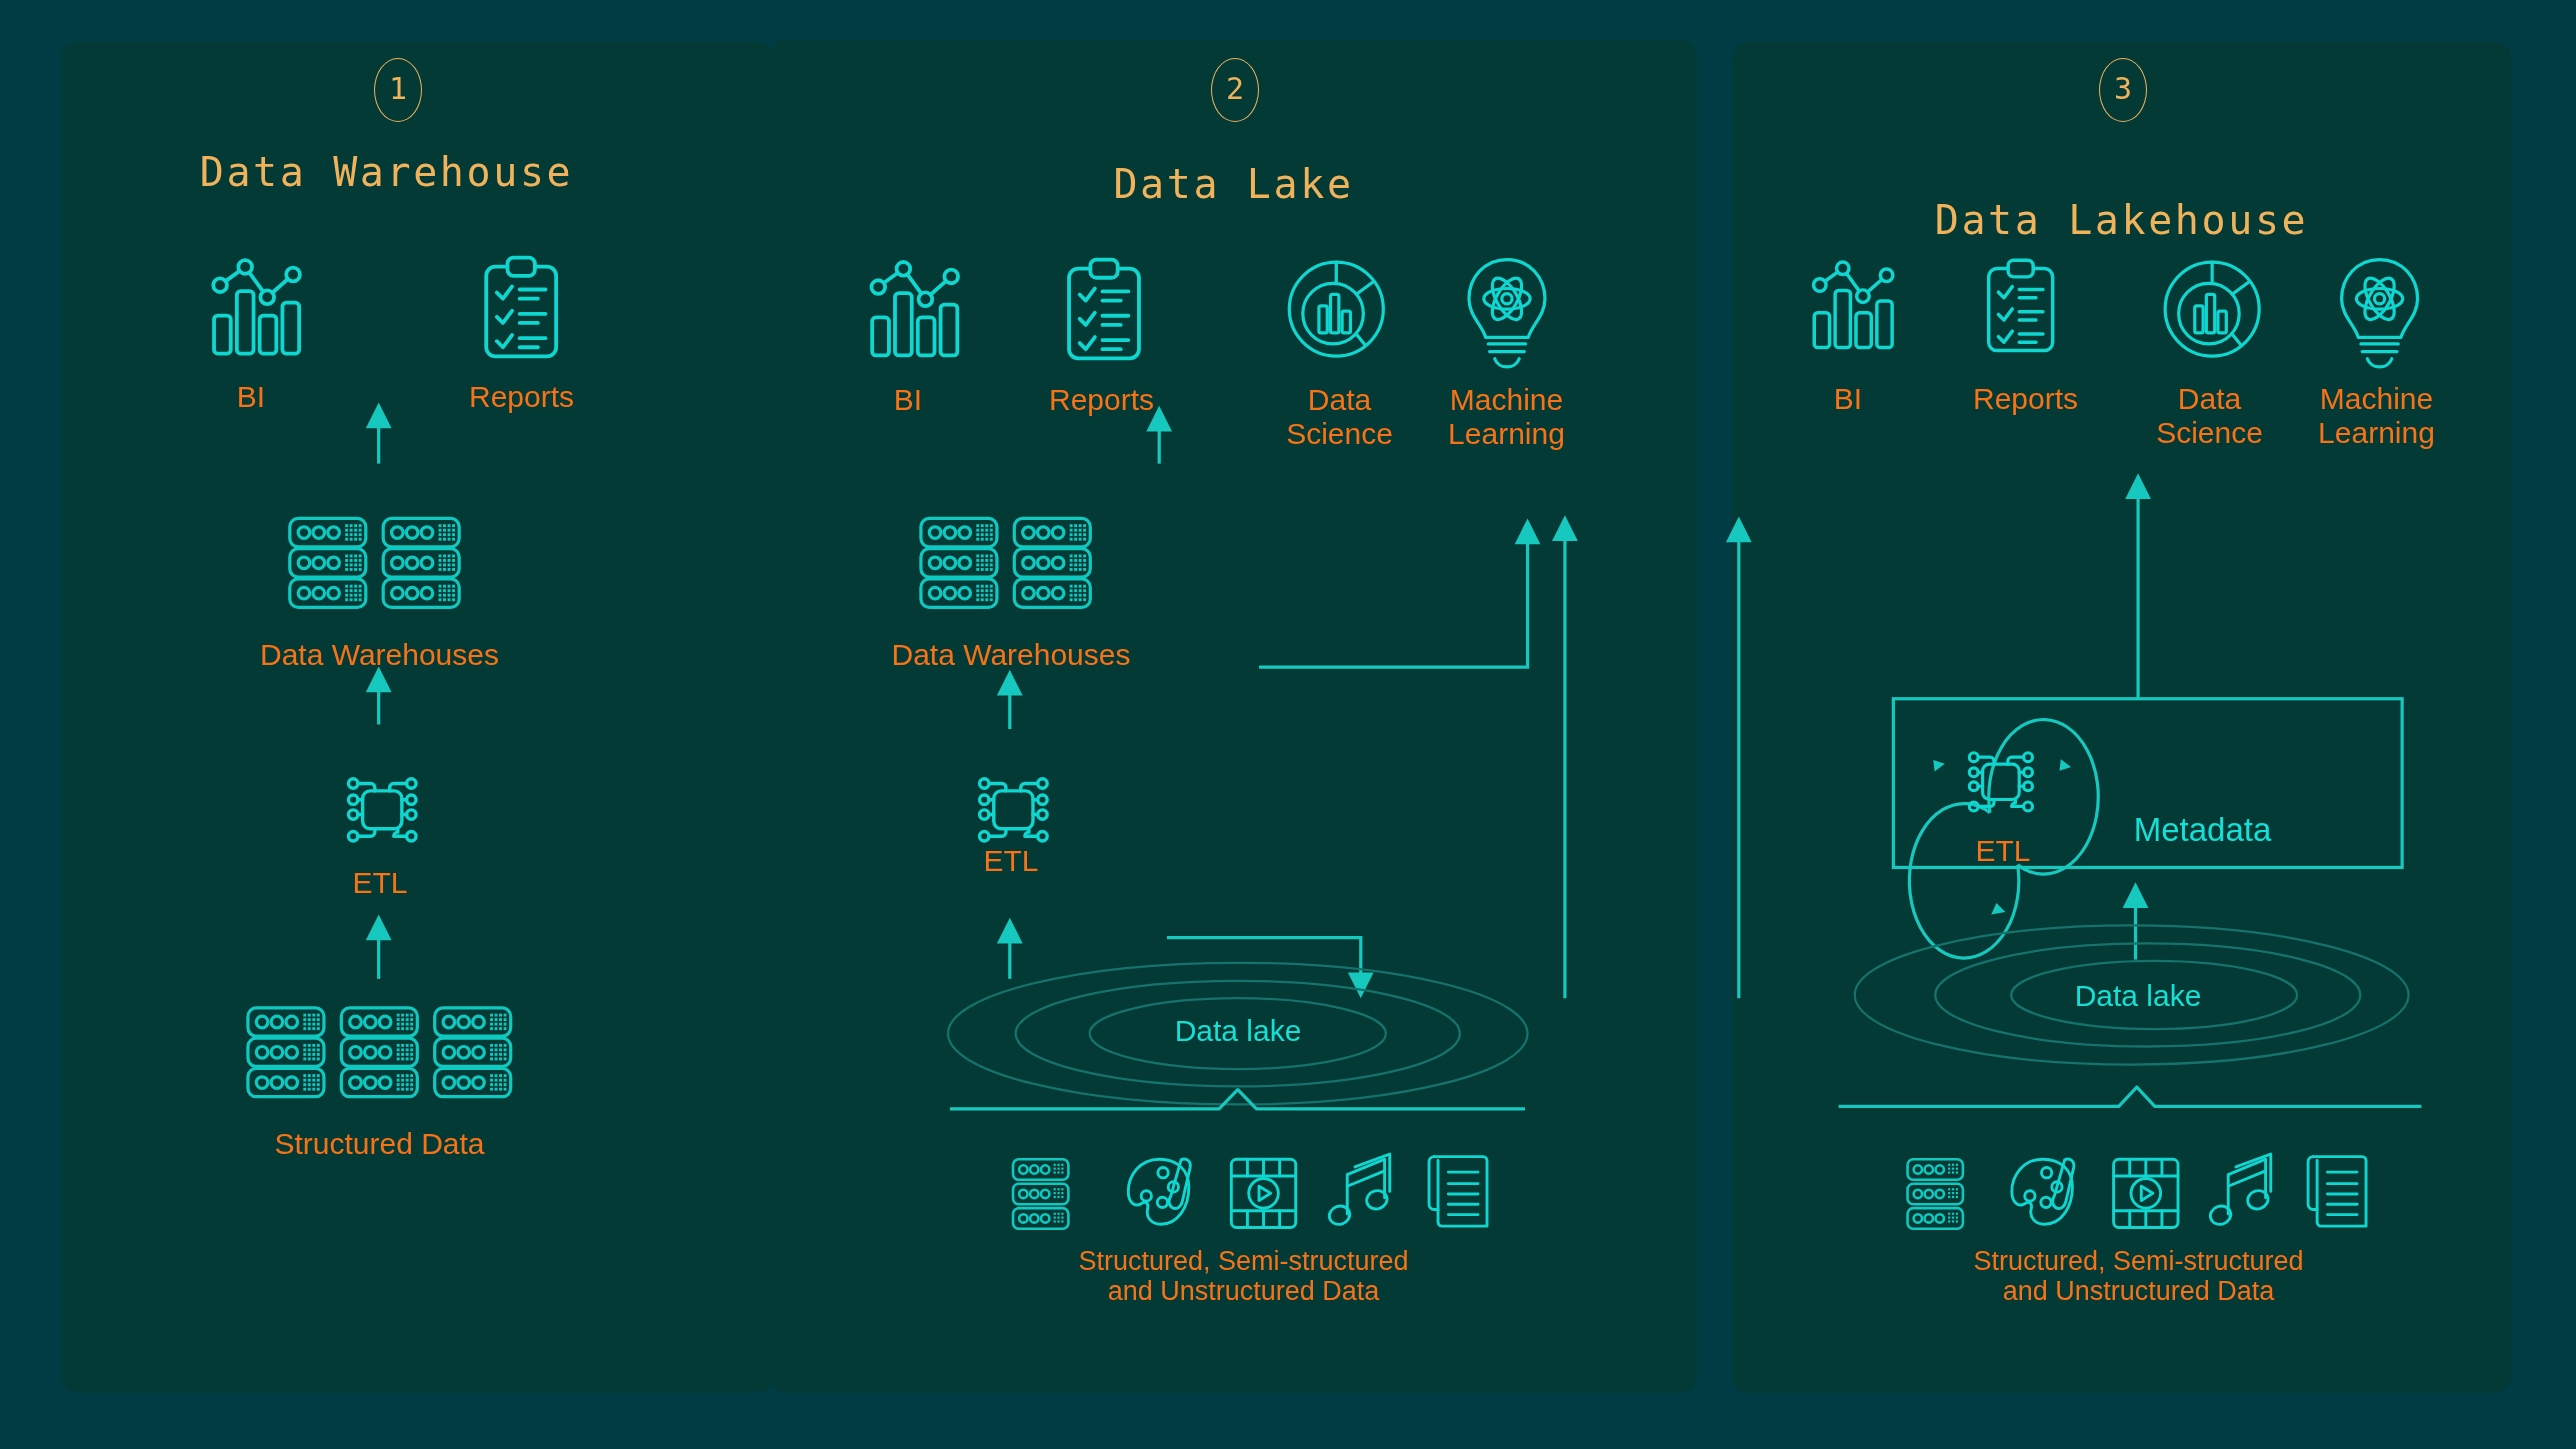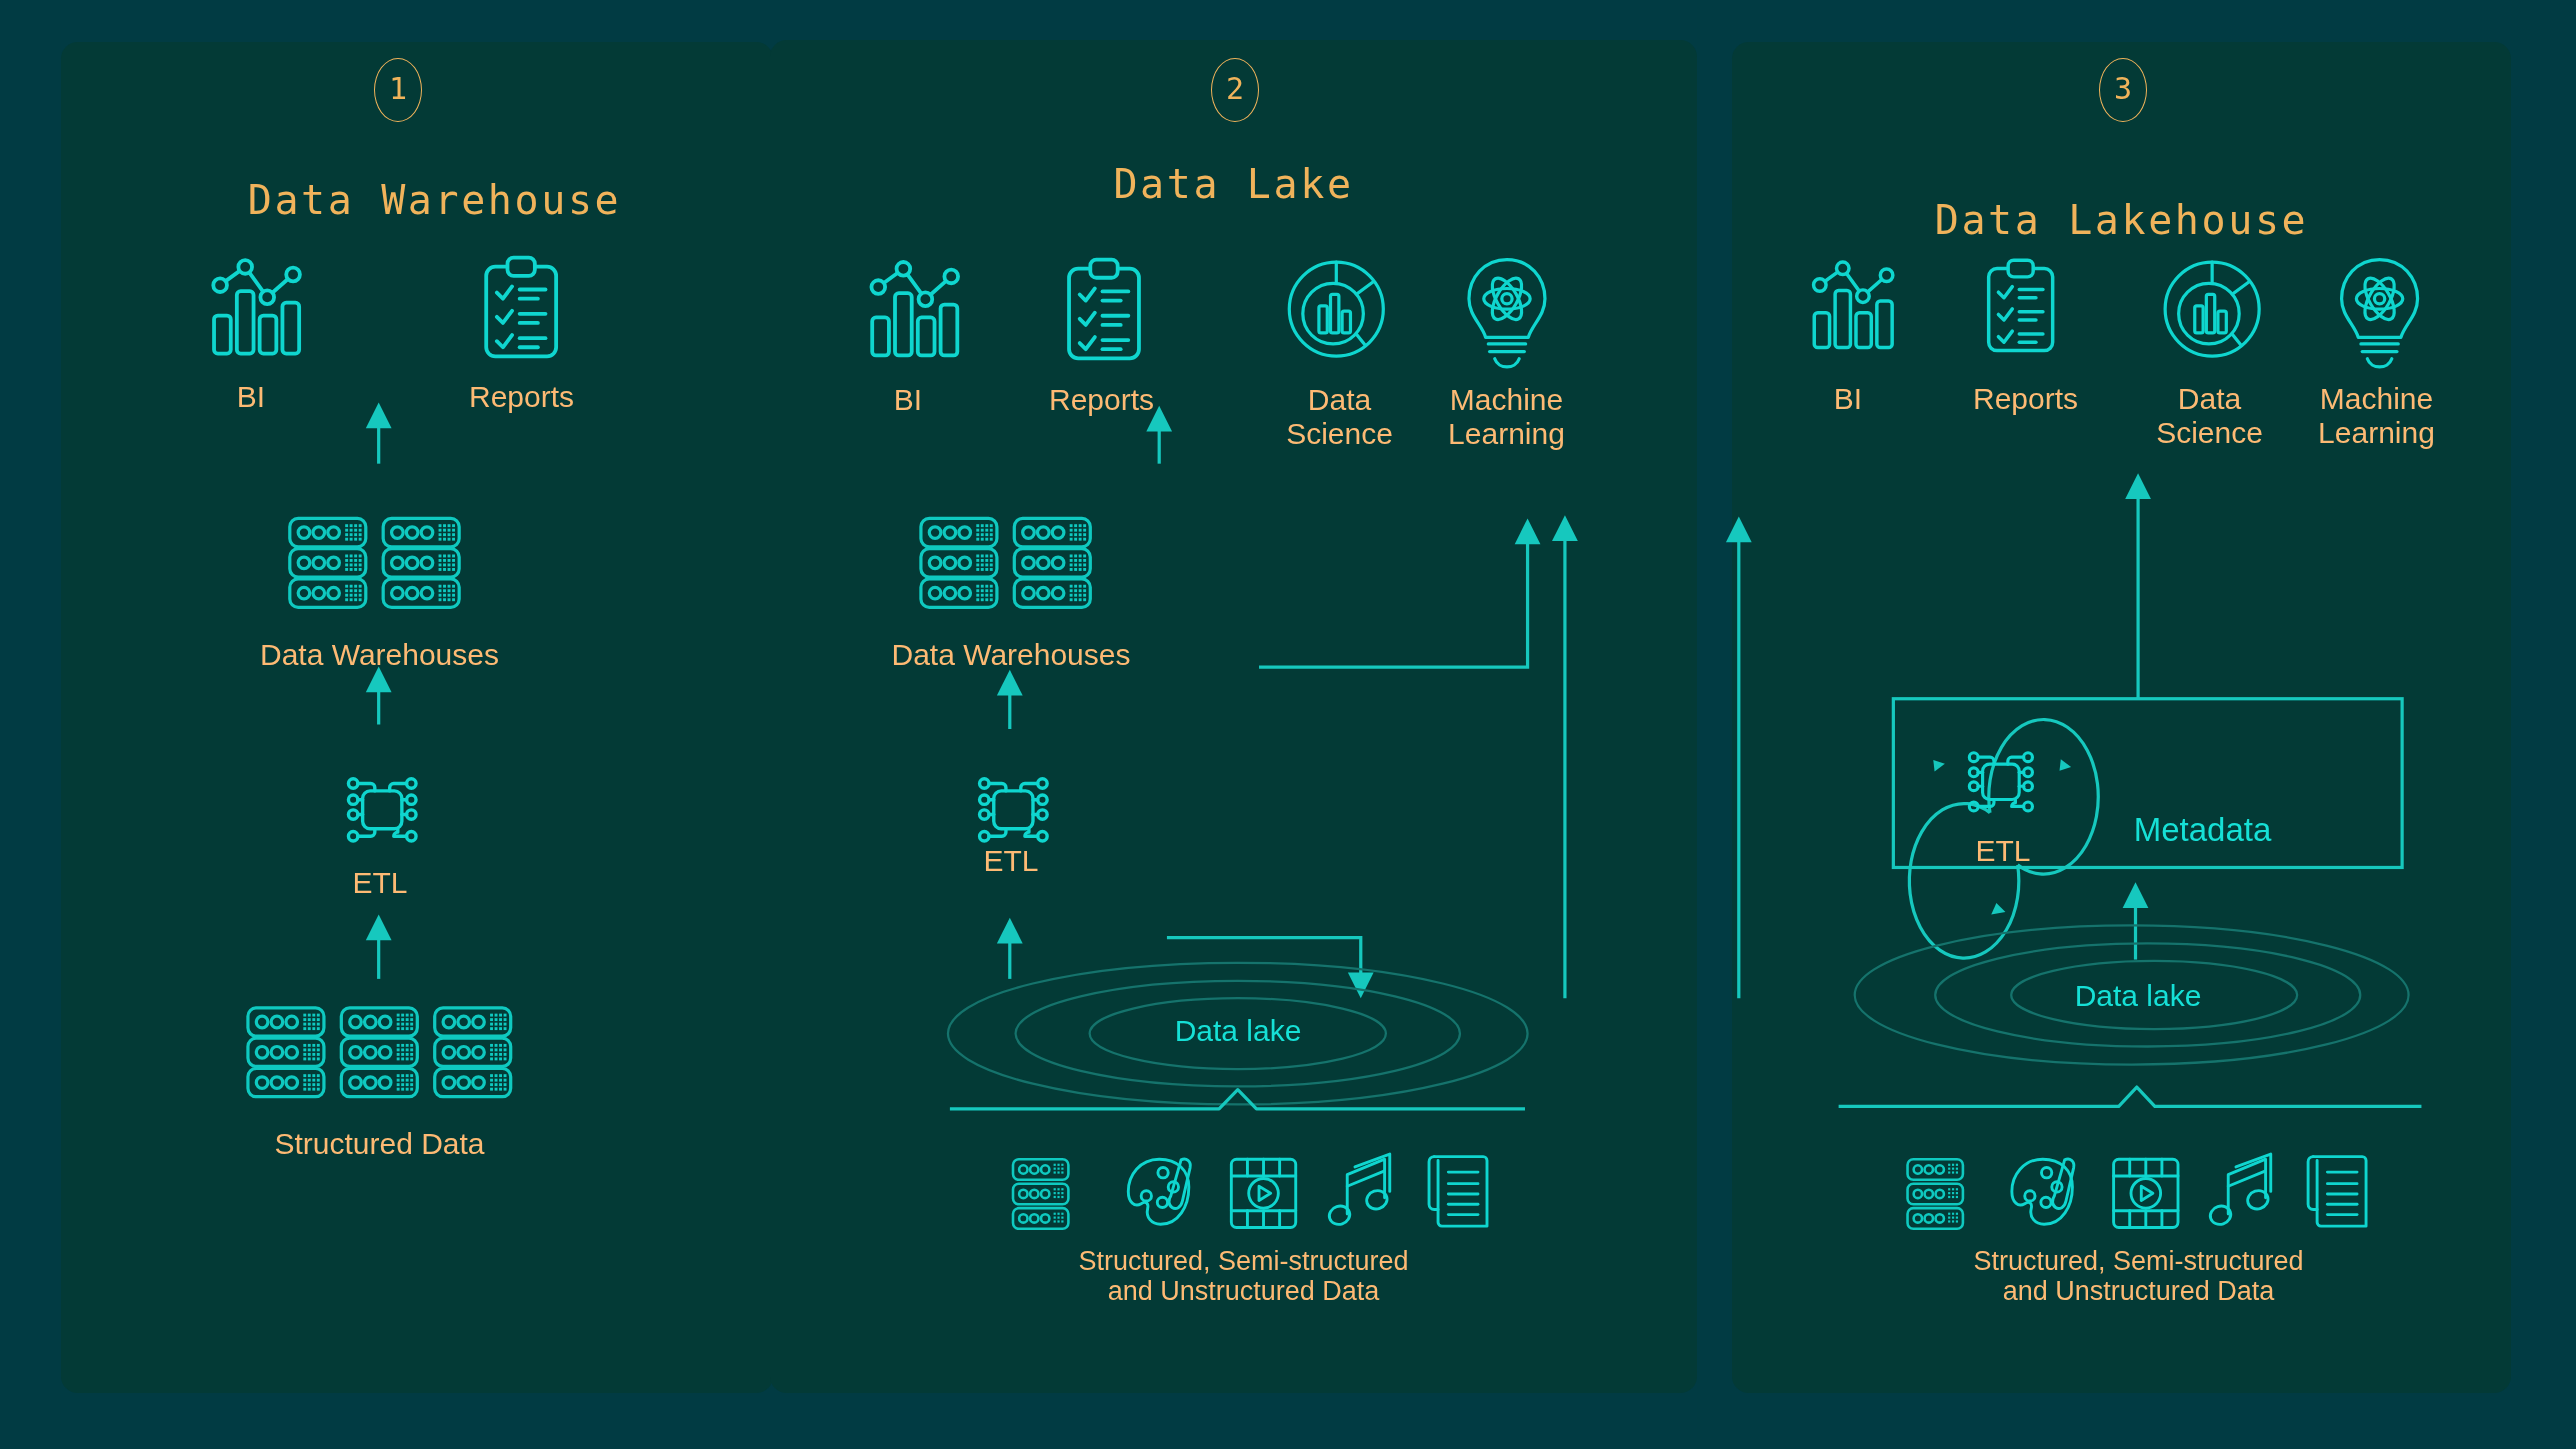--- a/index.html
+++ b/index.html
@@ -37,21 +37,21 @@
     position:absolute;
     color:#F0B35B;
     font-size:40px;
     letter-spacing:2.6px;
     font-family:"DejaVu Sans Mono", monospace;
     text-align:center;
     white-space:nowrap;
   }
   .lbl{
     position:absolute;
-    color:#fdba74;
+    color:#f97316;
     font-size:30px;
     text-align:center;
     line-height:1.12;
     white-space:pre-line;
     font-family:"Liberation Sans", sans-serif;
   }
   .lbl.sm{font-size:27px;}
   .lbl.lake{color:#16E0D6;font-size:30px;}
   .lbl.meta{color:#16E0D6;font-size:33px;margin-top:34px;}
 </style>
@@ -443,21 +443,21 @@
       <path d="M12,4 a8,8 0 0 0 -8,8 V78 a8,8 0 0 0 8,8 H18"></path>
       <line x1="34" y1="28" x2="80" y2="28"></line>
         <line x1="34" y1="46" x2="80" y2="46"></line>
       <line x1="34" y1="62" x2="80" y2="62"></line>
         <line x1="34" y1="78" x2="80" y2="78"></line>
       <line x1="34" y1="94" x2="80" y2="94"></line>
     </g>
   </svg>
 
   <div class="badge" style="left:374px;top:58px;">1</div>
-  <div class="ptitle" style="left:0;top:177px;width:773px;padding-left:48px;">Data Warehouse</div>
+  <div class="ptitle" style="left:0;top:149px;width:773px;">Data Warehouse</div>
   <div class="lbl" style="left:180px;top:380px;width:142px;">BI</div>
   <div class="lbl" style="left:444px;top:380px;width:155px;">Reports</div>
   <div class="lbl" style="left:180px;top:638px;width:399px;">Data Warehouses</div>
   <div class="lbl" style="left:309px;top:866px;width:142px;">ETL</div>
   <div class="lbl" style="left:180px;top:1127px;width:399px;">Structured Data</div>
 
   <div class="badge" style="left:1211px;top:58px;">2</div>
   <div class="ptitle" style="left:770px;top:161px;width:927px;">Data Lake</div>
   <div class="lbl" style="left:837px;top:383px;width:142px;">BI</div>
   <div class="lbl" style="left:1024px;top:383px;width:155px;">Reports</div>

